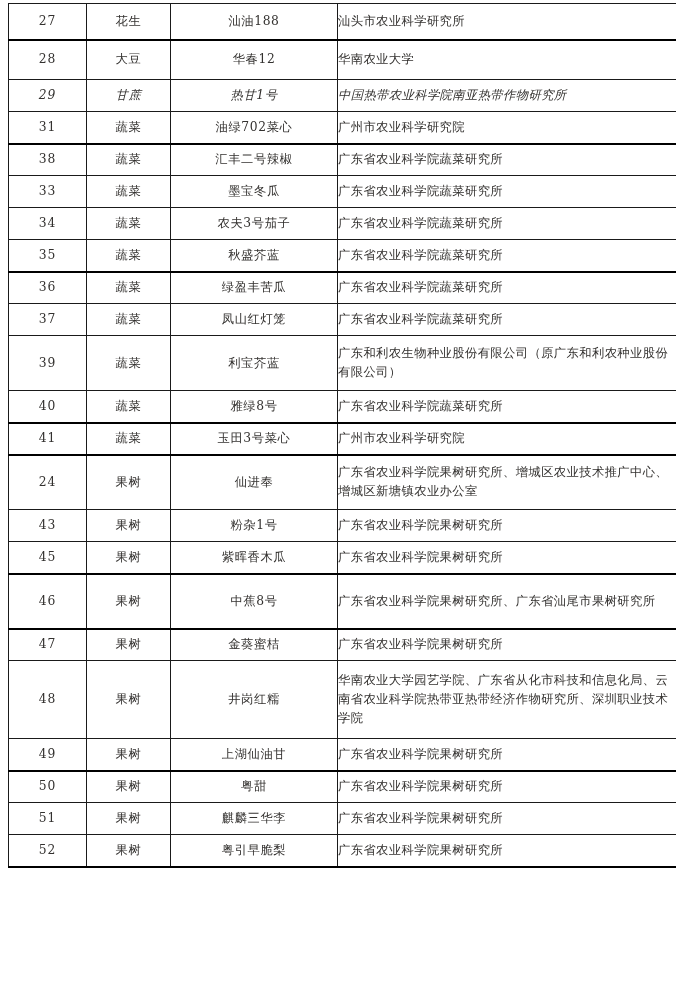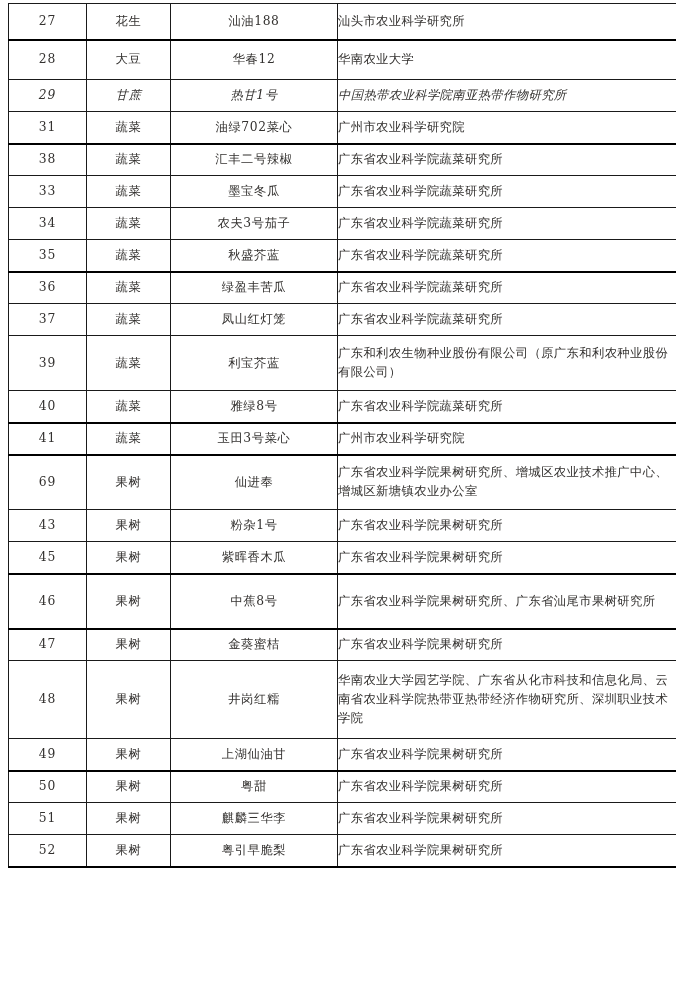--- a/index.html
+++ b/index.html
@@ -275,21 +275,21 @@
           </td>
           <td class="cell-name">
             <span class="inner">玉田3号菜心</span>
           </td>
           <td class="cell-org">
             <span class="inner">广州市农业科学研究院</span>
           </td>
         </tr>
         <tr class="thick-top" style="height: 55px;">
           <td class="cell-index">
-            <span class="inner">69</span>
+            <span class="inner">24</span>
           </td>
           <td class="cell-crop">
             <span class="inner">果树</span>
           </td>
           <td class="cell-name">
             <span class="inner">仙进奉</span>
           </td>
           <td class="cell-org">
             <span class="inner">广东省农业科学院果树研究所、增城区农业技术推广中心、增城区新塘镇农业办公室</span>
           </td>

